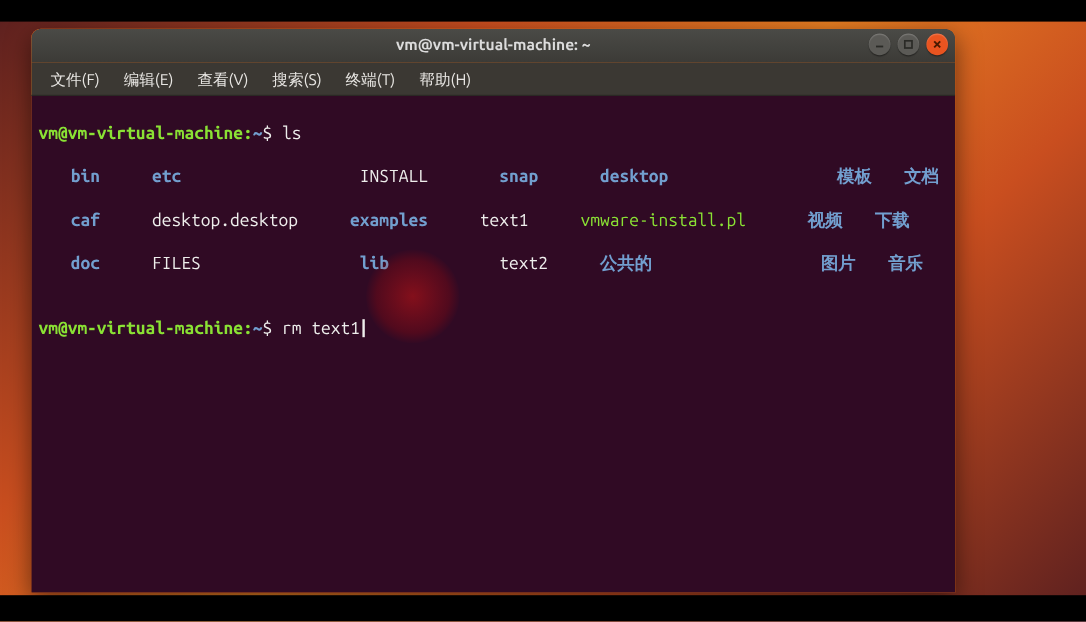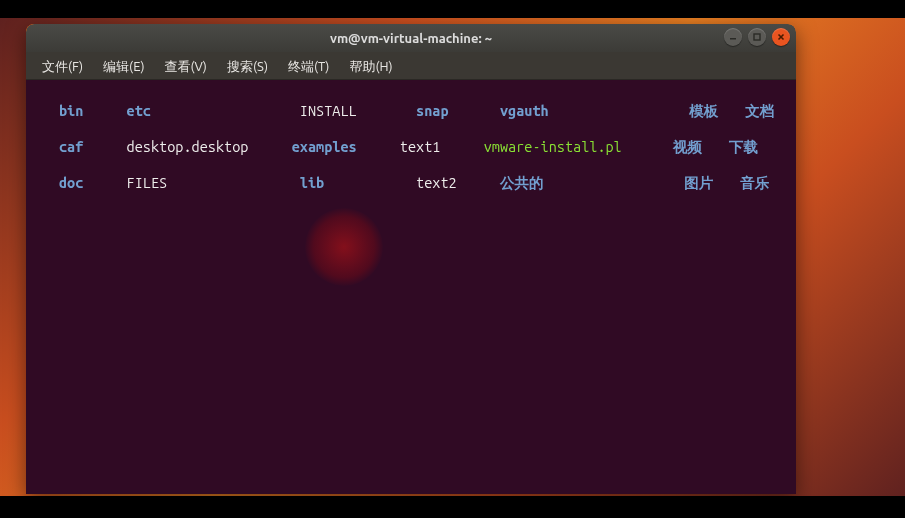--- a/index.html
+++ b/index.html
@@ -157,20 +157,22 @@
   <div class="menubar">
     <span class="menu-item">文件(F)</span>
     <span class="menu-item">编辑(E)</span>
     <span class="menu-item">查看(V)</span>
     <span class="menu-item">搜索(S)</span>
     <span class="menu-item">终端(T)</span>
     <span class="menu-item">帮助(H)</span>
   </div>
 
   <div class="terminal-body">
-<span class="row"><span class="seg dir-c">bin  </span><span class="seg dir-c">etc               </span><span class="seg file-c">INSTALL    </span><span class="seg dir-c">snap   </span><span class="seg dir-c">vgauth              </span><span class="seg dir-c">模板</span><span class="seg dir-c">文档</span><span class="seg dir-c">桌面</span></span>
+<span class="row"><span class="prompt-user">vm@vm-virtual-machine</span><span class="prompt-user">:</span><span class="prompt-tilde">~</span><span class="prompt-dollar">$</span> <span class="cmd">ls</span></span>
+<span class="row"><span class="seg dir-c">bin  </span><span class="seg dir-c">etc               </span><span class="seg file-c">INSTALL    </span><span class="seg dir-c">snap   </span><span class="seg dir-c">desktop              </span><span class="seg dir-c">模板</span><span class="seg dir-c">文档</span><span class="seg dir-c">桌面</span></span>
 <span class="row"><span class="seg dir-c">caf  </span><span class="seg file-c">desktop.desktop  </span><span class="seg dir-c">examples  </span><span class="seg file-c">text1  </span><span class="seg exec-c">vmware-install.pl   </span><span class="seg dir-c">视频</span><span class="seg dir-c">下载</span></span>
 <span class="row"><span class="seg dir-c">doc  </span><span class="seg file-c">FILES             </span><span class="seg dir-c">lib        </span><span class="seg file-c">text2  </span><span class="seg dir-c">公共的              </span><span class="seg dir-c">图片</span><span class="seg dir-c">音乐</span></span>
 
+<span class="row"><span class="prompt-user">vm@vm-virtual-machine</span><span class="prompt-user">:</span><span class="prompt-tilde">~</span><span class="prompt-dollar">$</span> <span class="cmd">rm text1</span><span class="cursor"></span></span>
     <div class="highlight-ring"></div>
   </div>
 
 </div>
 
 </body></html>

